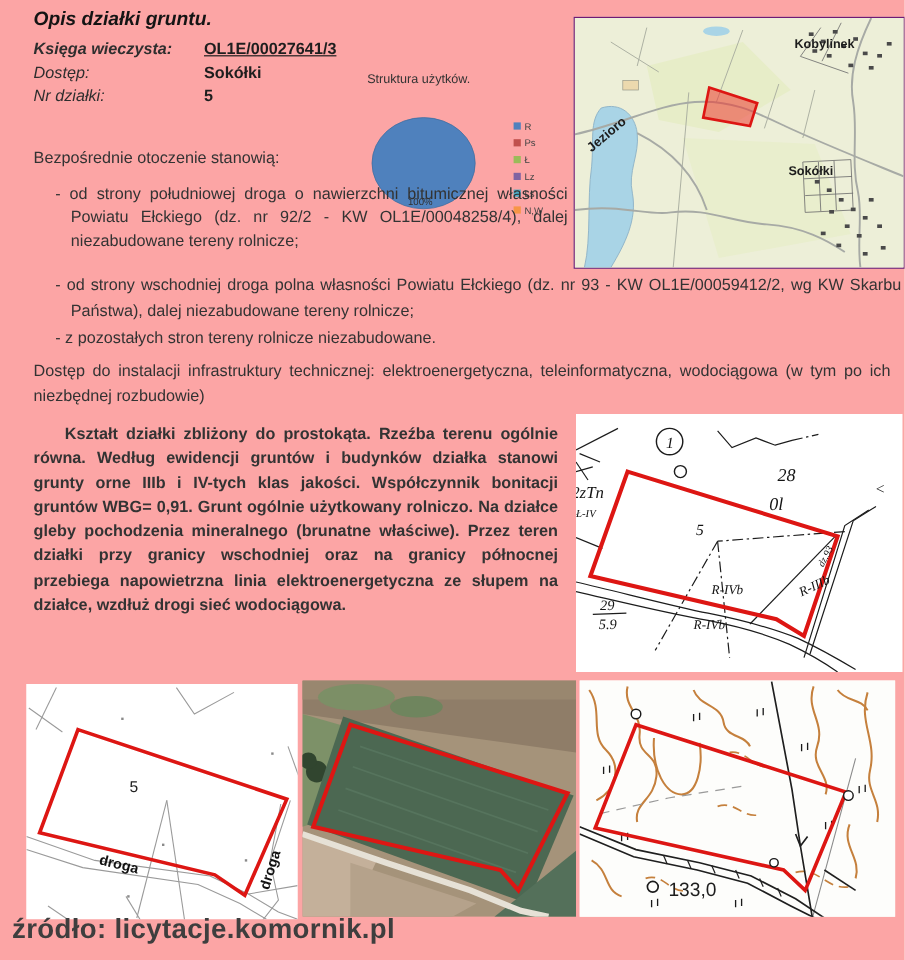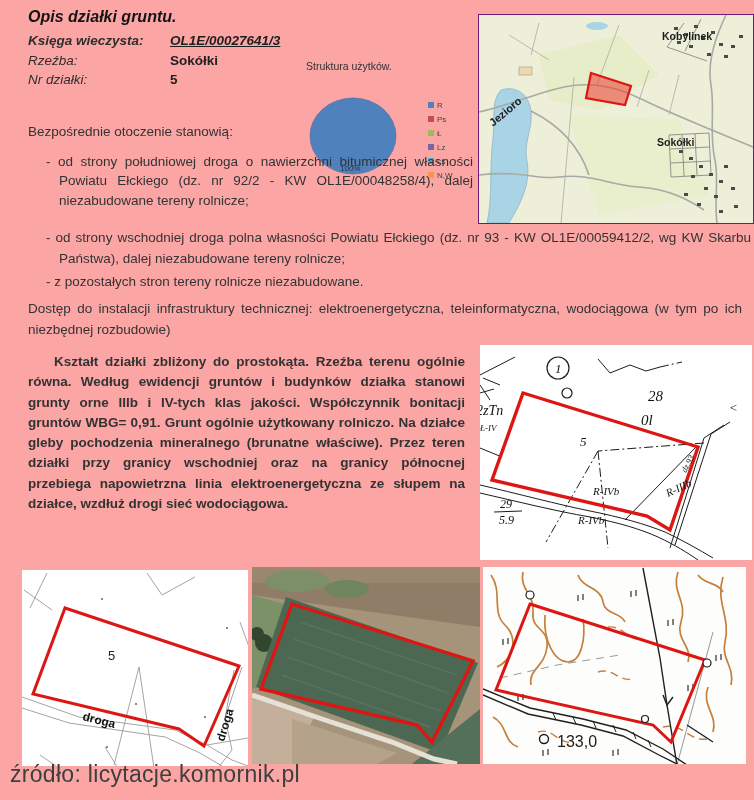--- a/index.html
+++ b/index.html
@@ -7,21 +7,21 @@
         font-family:"Liberation Sans",sans-serif;color:#3a3a3a;}
   .abs{position:absolute;}
 
   
   .doc-title{left:28px;top:8px;font-size:16px;font-weight:bold;font-style:italic;color:#141414;}
   .kv-table{left:28px;top:33px;width:270px;}
   .kv-row{display:flex;height:19.5px;align-items:flex-start;font-size:13.5px;}
   .kv-label{width:142px;font-style:italic;color:#2e2e2e;}
   .kv-label.lbl-bold{font-weight:bold;}
   .kv-value{color:#1e1e1e;}
-  .v-kw{font-weight:bold;font-style:italic;text-decoration:underline;}
+  .v-kw{font-weight:bold;text-decoration:underline;}
   .v-bold{font-weight:bold;}
 
   
   .pie-panel{left:294px;top:6px;width:172px;height:132px;margin-top:48px;}
   .pie-title{position:absolute;left:12px;top:6px;font-size:10.5px;color:#333;}
   .legend{position:absolute;left:134px;top:44px;}
   .legend-item{display:flex;align-items:center;height:14px;}
   .legend-swatch{width:6px;height:6px;margin-right:3px;display:inline-block;}
   .legend-label{font-size:8px;color:#444;}
   .pie-datalabel{position:absolute;left:46px;top:110px;width:30px;text-align:left;
@@ -38,40 +38,40 @@
   .b3{left:46px;top:272px;width:692px;padding-left:13px;text-indent:-13px;}
   .access{left:28px;top:299px;width:714px;line-height:1.52;}
   .shape{left:28px;top:352px;width:437px;text-indent:26px;line-height:1.50;font-weight:bold;}
 
   
   .cadmap{left:480px;top:345px;width:272px;height:215px;background:#fff;}
   .sketch{left:22px;top:570px;width:226px;height:196px;background:#fff;}
   .aerial{left:252px;top:567px;width:228px;height:197px;}
   .topo{left:483px;top:567px;width:263px;height:197px;background:#fdfdfb;}
 
-  .footer{left:10px;top:761px;font-size:23px;color:#3e3e3e;letter-spacing:0.3px;}
+  .footer{left:10px;top:761px;font-size:23px;color:#3e3e3e;letter-spacing:0.3px;font-weight:bold;}
 
   svg text{font-family:"Liberation Sans",sans-serif;}
   .maplabel{font-weight:bold;fill:#1c1c1c;}
   .cadtext{font-family:"Liberation Serif",serif;font-style:italic;fill:#141414;}
 </style>
 </head>
 <body>
 
 <div class="page">
 
   <div class="abs doc-title">Opis działki gruntu.</div>
 
   <div class="abs kv-table">
     <div class="kv-row">
       <span class="kv-label lbl-bold">Księga wieczysta:</span>
       <span class="kv-value v-kw">OL1E/00027641/3</span>
     </div>
     <div class="kv-row">
-      <span class="kv-label">Rzeźba:</span>
+      <span class="kv-label">Dostęp:</span>
       <span class="kv-value v-bold">Sokółki</span>
     </div>
     <div class="kv-row">
       <span class="kv-label">Nr działki:</span>
       <span class="kv-value v-bold">5</span>
     </div>
   </div>
 
   <div class="abs pie-panel">
     <div class="pie-title">Struktura użytków.</div>

